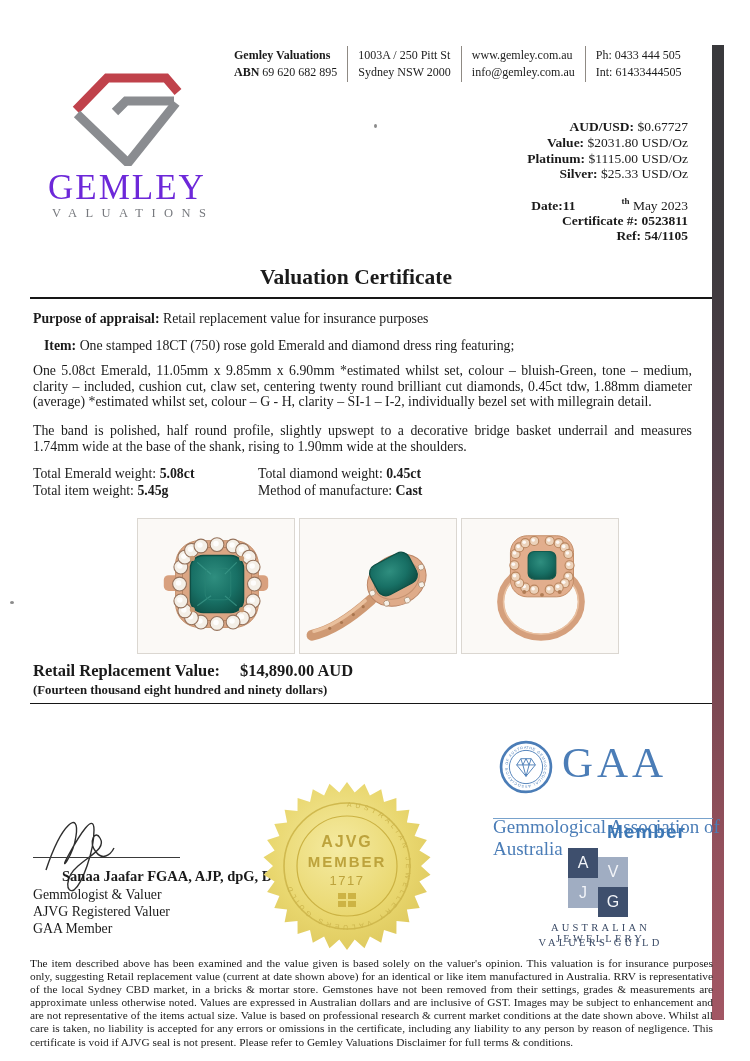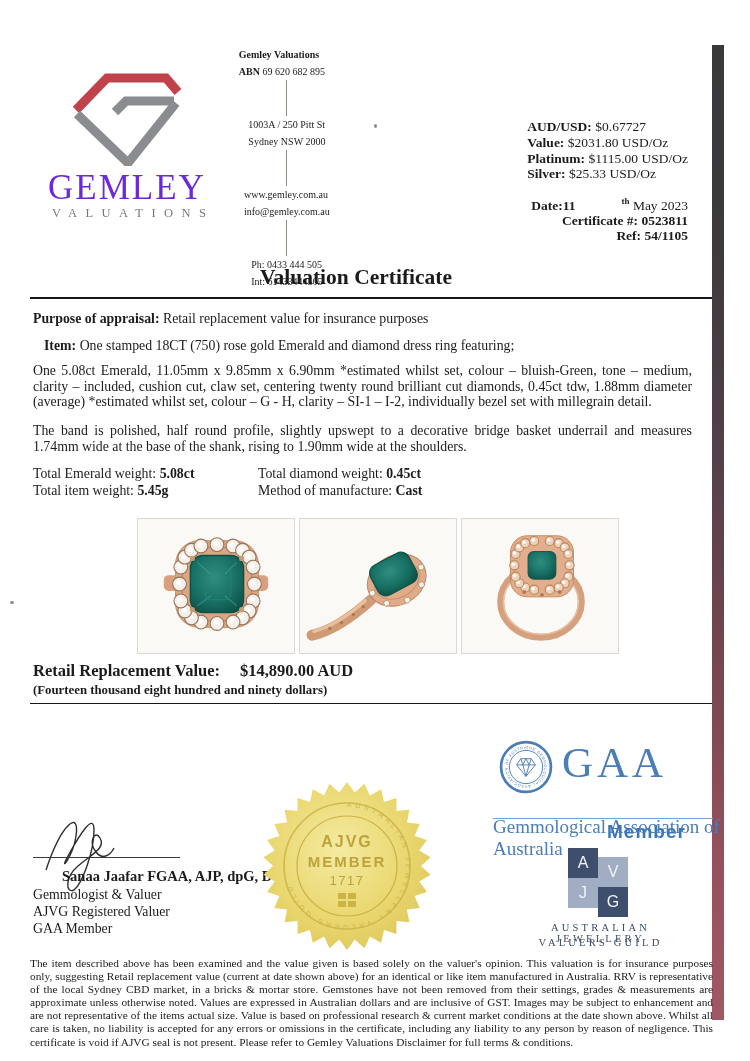--- a/index.html
+++ b/index.html
@@ -1,33 +1,33 @@
 <!DOCTYPE html>
 <html><head>
 <meta charset="utf-8">
 <style>
   html,body{margin:0;padding:0;background:#fff;}
   .page{position:relative;width:750px;height:1061px;background:#ffffff;overflow:hidden;
         font-family:"Liberation Serif", serif;color:#1b1b1b;}
   .abs{position:absolute;}
   .b{font-weight:bold;}
   
-  .hdr{position:absolute;left:234px;top:46px;display:flex;align-items:center;font-size:10px;line-height:17px;flex-direction:column;}
+  .hdr{position:absolute;left:234px;top:46px;display:flex;align-items:center;font-size:12px;line-height:17px;}
   .hdr-col{padding:0 10px;white-space:nowrap;}
   .hdr-col:first-child{padding-left:0;}
   .hdr-div{width:1px;height:36px;background:#8f8a84;}
   
   .edge-strip{position:absolute;left:712px;top:45px;width:12px;height:975px;
       background:linear-gradient(#39393c 0%,#3e3a3e 22%,#53404a 42%,#74454f 62%,#93505c 82%,#a25764 100%);}
   
   .logo-svg{position:absolute;left:62px;top:66px;}
   .logo-word{position:absolute;left:48px;top:168px;font-size:35px;letter-spacing:2px;color:#6d28d9;font-weight:normal;}
   .logo-tag{position:absolute;left:52px;top:206px;font-size:12.5px;letter-spacing:8.5px;color:#77797e;}
   
-  .rates{position:absolute;right:62px;top:119px;text-align:left;font-size:13.5px;line-height:15.8px;font-family:Liberation Serif, serif;}
+  .rates{position:absolute;right:62px;top:119px;text-align:right;font-size:13.5px;line-height:15.8px;font-family:Liberation Serif, serif;}
   .cmeta{position:absolute;right:62px;top:194px;text-align:right;font-size:13.5px;line-height:15.2px;}
   sup{font-size:9px;margin-left:46px;}
   
   .title{position:absolute;left:0;top:265px;width:712px;text-align:center;font-size:21.5px;font-weight:bold;}
   .rule{position:absolute;left:30px;width:682px;border-top:2px solid #161616;}
   .rule.thin{border-top-width:1.6px;}
   
   .bodyline{position:absolute;left:33px;font-size:13.8px;}
   .para{position:absolute;left:33px;width:659px;font-size:13.8px;line-height:15.7px;text-align:justify;}
   .wgrid{position:absolute;left:33px;top:466px;width:620px;display:grid;grid-template-columns:225px 1fr;row-gap:1px;font-size:13.8px;}

